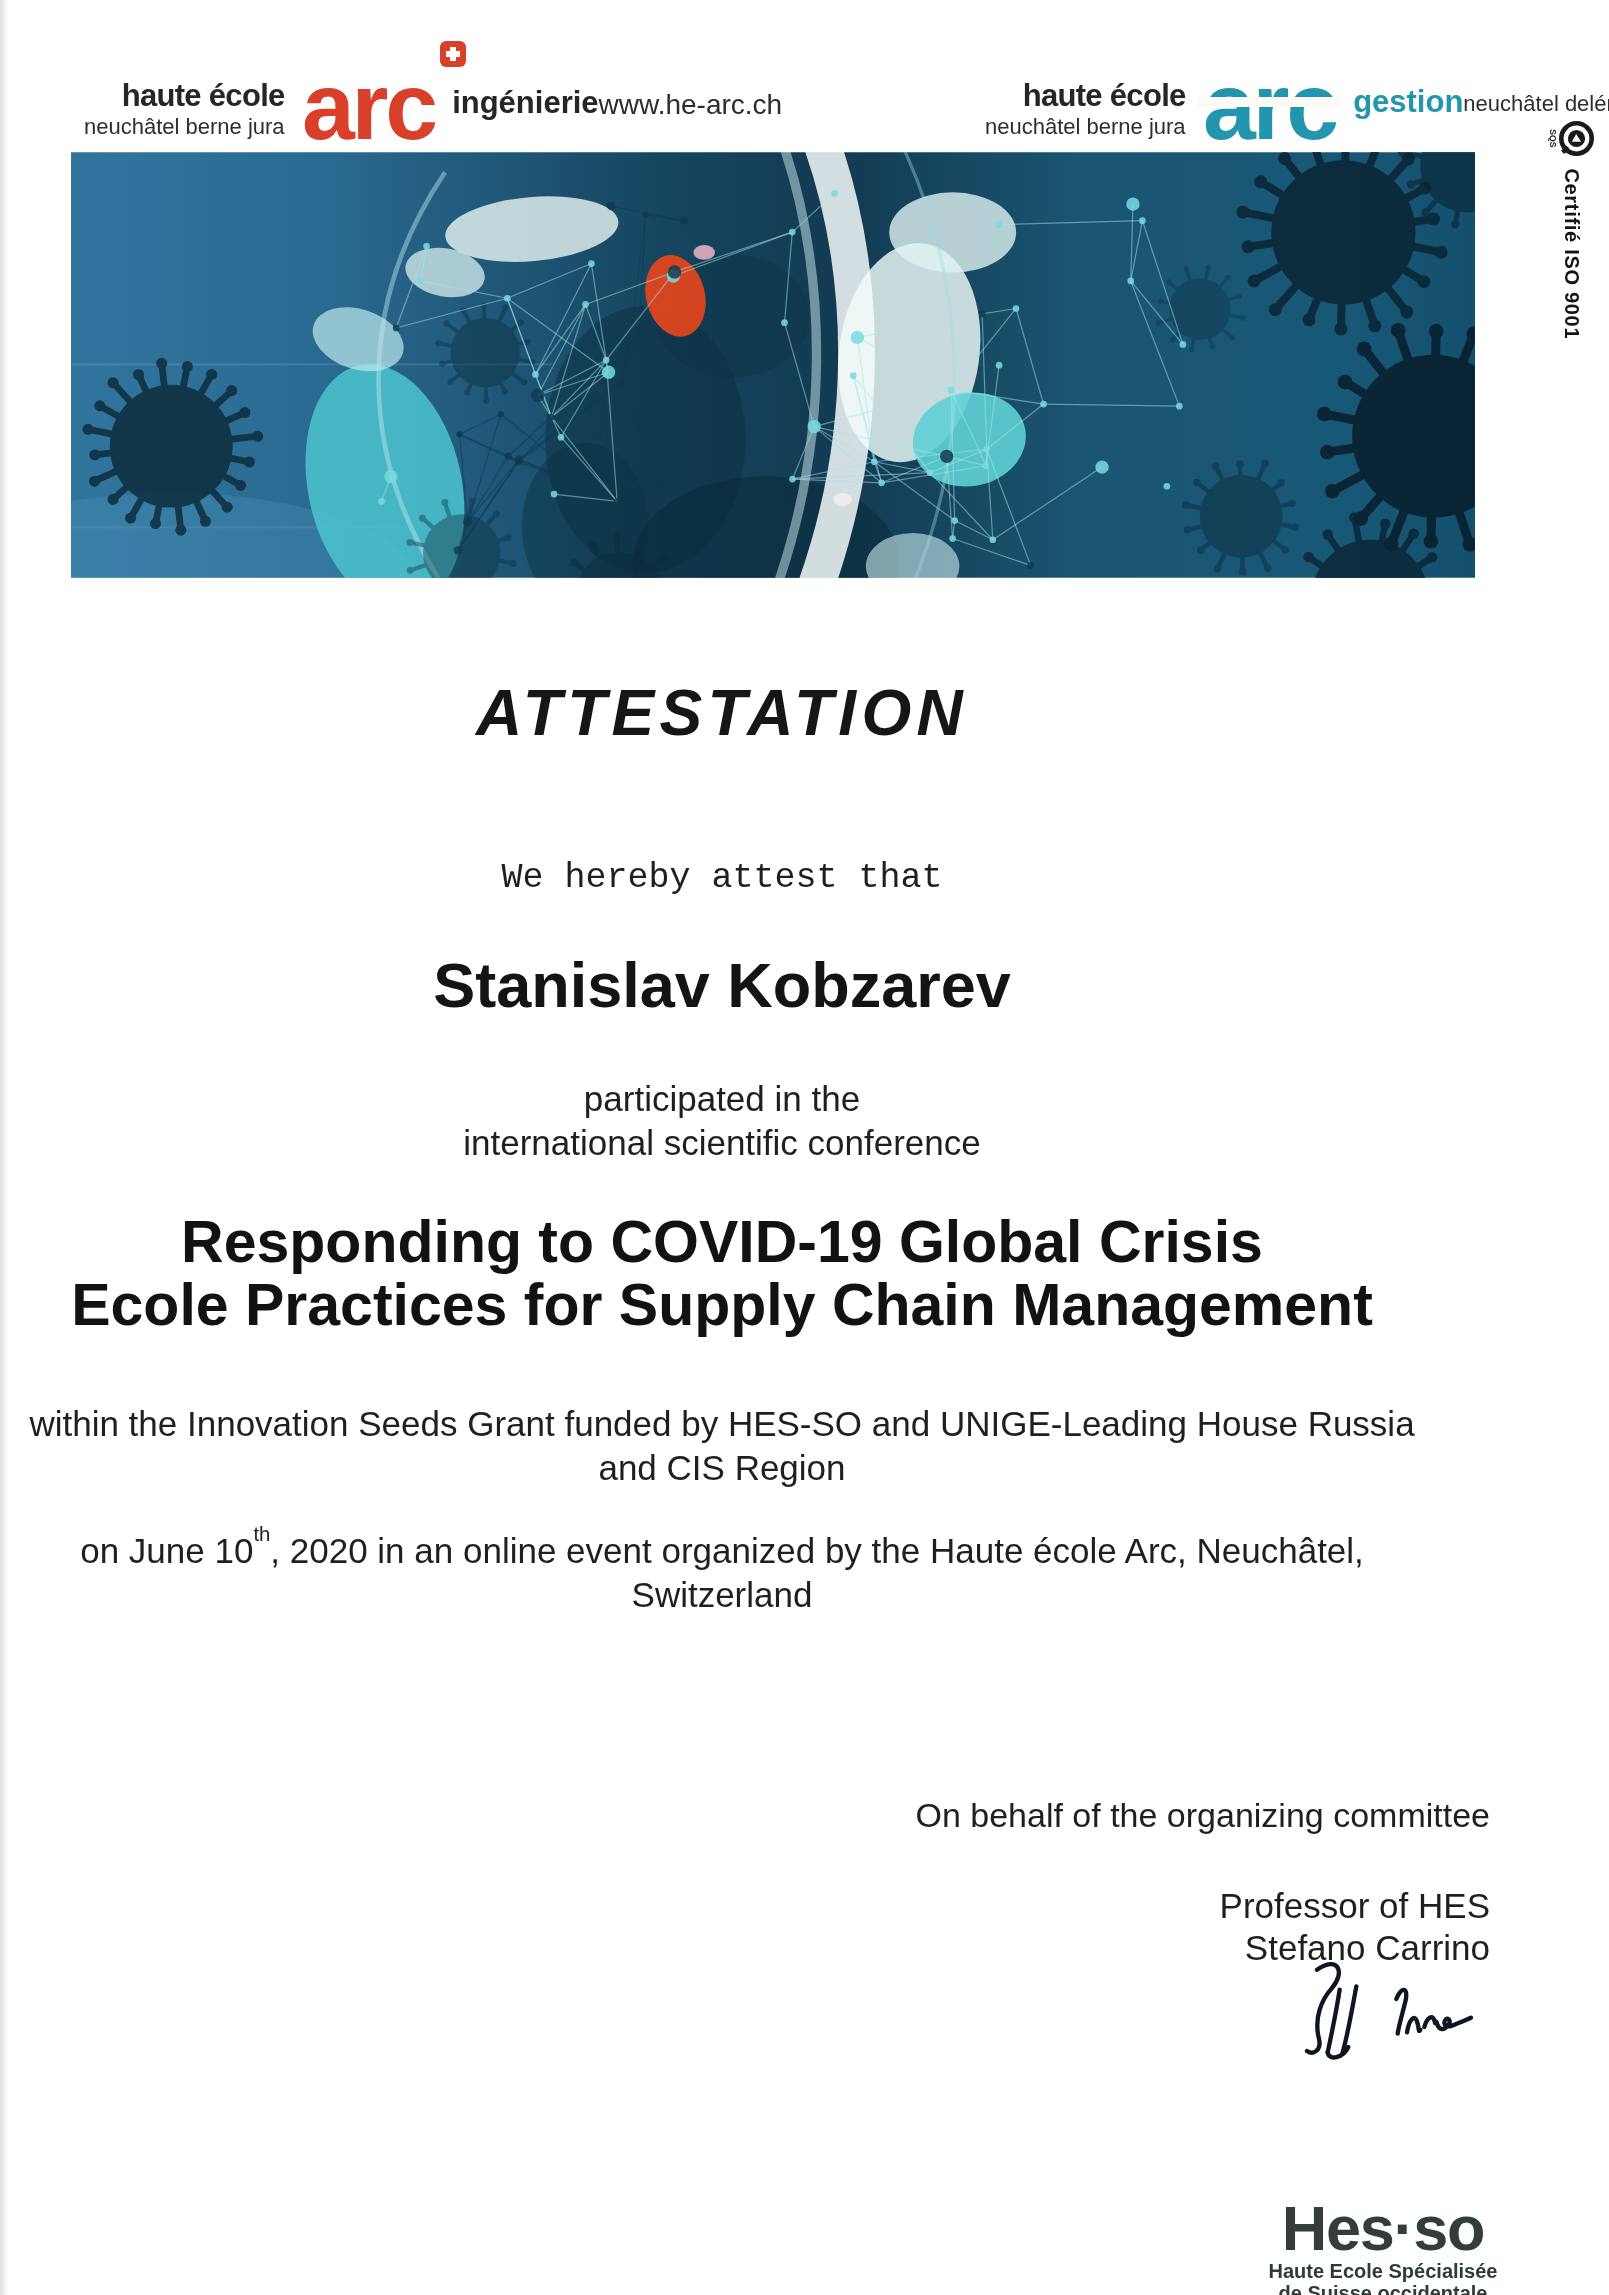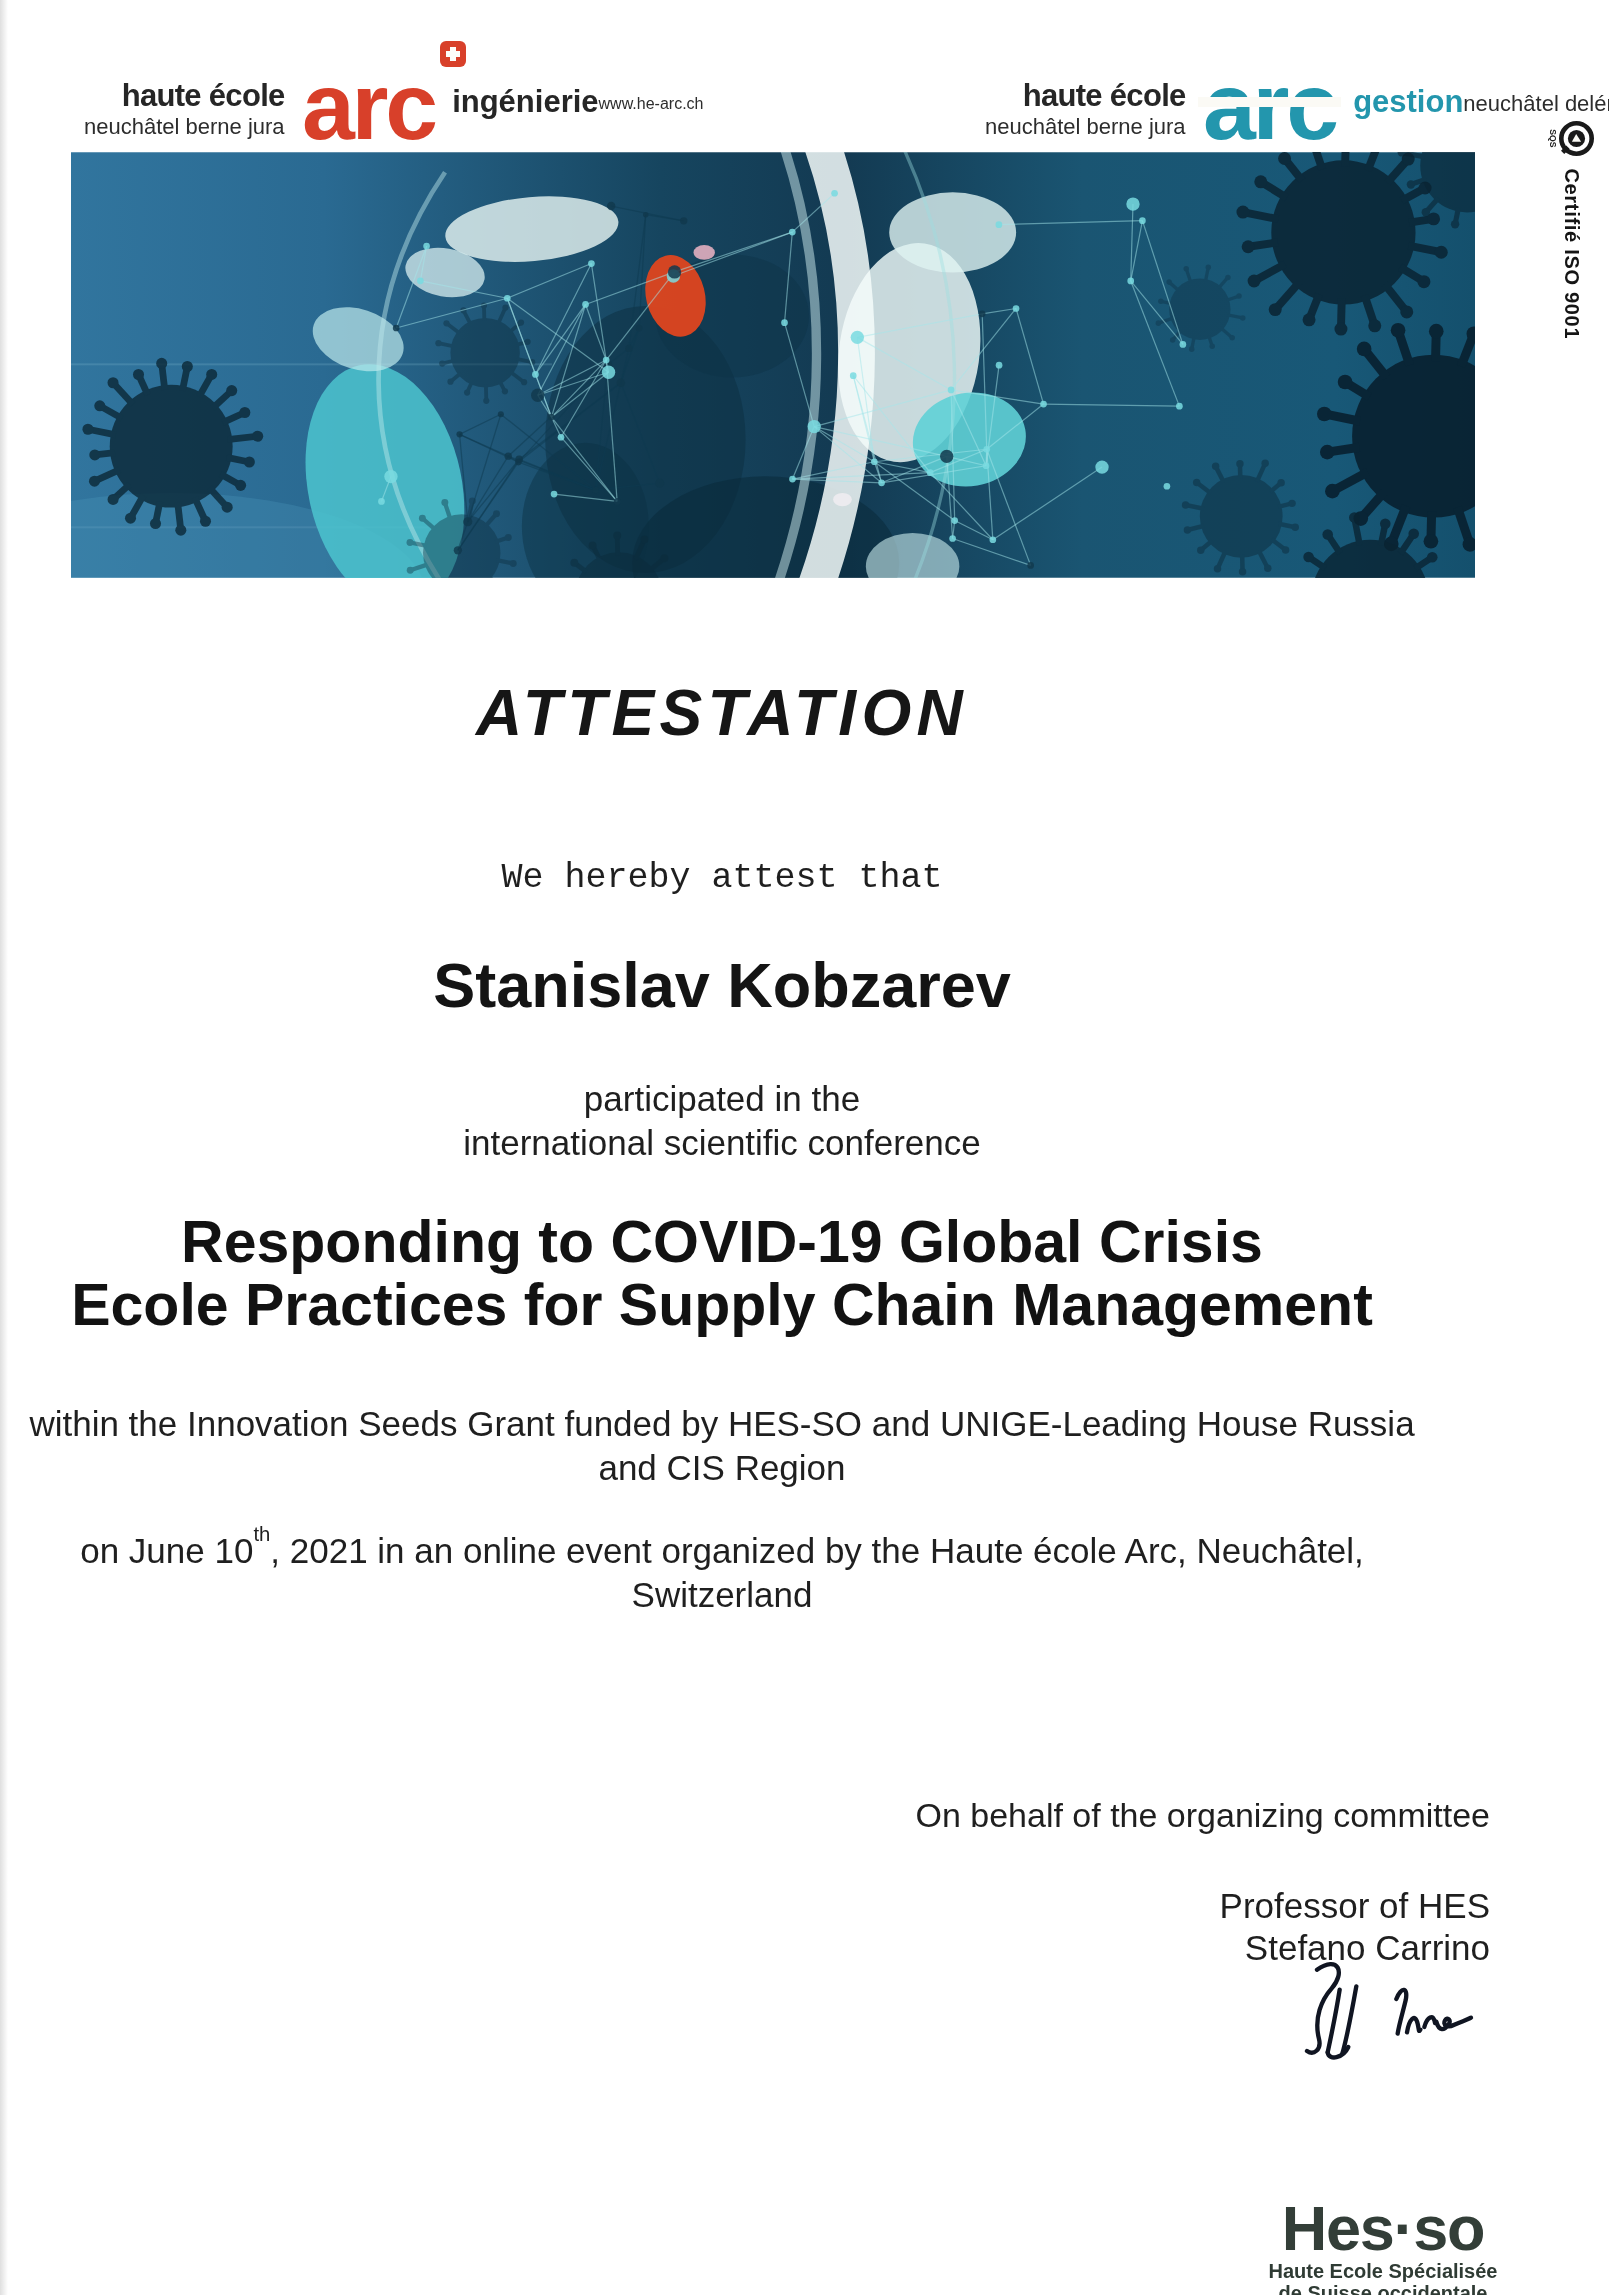--- a/index.html
+++ b/index.html
@@ -24,21 +24,21 @@
   .arc-teal{color:#2396ad;}
   .swiss-cross{position:absolute; right:-31px; top:-28px; width:25.4px; height:25.4px;
     background:#d8402a; border-radius:6px;}
   .swiss-cross::before,.swiss-cross::after{content:''; position:absolute; background:#fdfdfa;}
   .swiss-cross::before{left:5.3px; top:10px; width:14.7px; height:5.3px;}
   .swiss-cross::after{left:10px; top:5.3px; width:5.3px; height:14.7px;}
   .arc-stripe{position:absolute; left:-5.3px; right:-5.3px; top:38%; height:9.4px; background:#fbfaf5;}
   .deptcol{display:flex; margin-top:6px;align-items:center;}
   .dept{font-size:31px; font-weight:bold; color:#262626; line-height:1; white-space:nowrap;}
   .dept.teal{color:#2396ad;}
-  .dept-sub{font-size:16px; color:#2d2d2d; margin-top:5.3px; line-height:1; white-space:nowrap;}
+  .dept-sub{font-size:28px; color:#2d2d2d; margin-top:5.3px; line-height:1; white-space:nowrap;}
   .dept-sub.big{font-size:22px;}
 
   
   .iso{position:absolute; left:1595px; top:118px; transform:rotate(90deg); transform-origin:0 0;
        display:flex; align-items:center; gap:9.4px;}
   .iso-logo-block{width:41px; text-align:center; line-height:0;}
   .iso-org{font-size:8.7px; font-weight:bold; color:#222; line-height:1; display:block; margin-top:1.3px;}
   .iso-label{font-size:20px; font-weight:bold; color:#151515; letter-spacing:0.7px; white-space:nowrap;}
 
   
@@ -671,21 +671,21 @@
     <span>Responding to COVID-19 Global Crisis</span><br>
     <span>Ecole Practices for Supply Chain Management</span>
   </div>
 
   <div class="cline t-grant">
     <span>within the Innovation Seeds Grant funded by HES-SO and UNIGE-Leading House Russia</span><br>
     <span>and CIS Region</span>
   </div>
 
   <div class="cline t-date">
-    <span>on June 10</span><sup>th</sup><span>, 2021 in an online event organized by the Haute école Arc, Neuchâtel,</span><br>
+    <span>on June 10</span><sup>th</sup><span>, 2020 in an online event organized by the Haute école Arc, Neuchâtel,</span><br>
     <span>Switzerland</span>
   </div>
 
   <div class="t-signoff">On behalf of the organizing committee</div>
 
   <div class="t-signer">
     <span>Professor of HES</span><br>
     <span>Stefano Carrino</span>
   </div>
 

